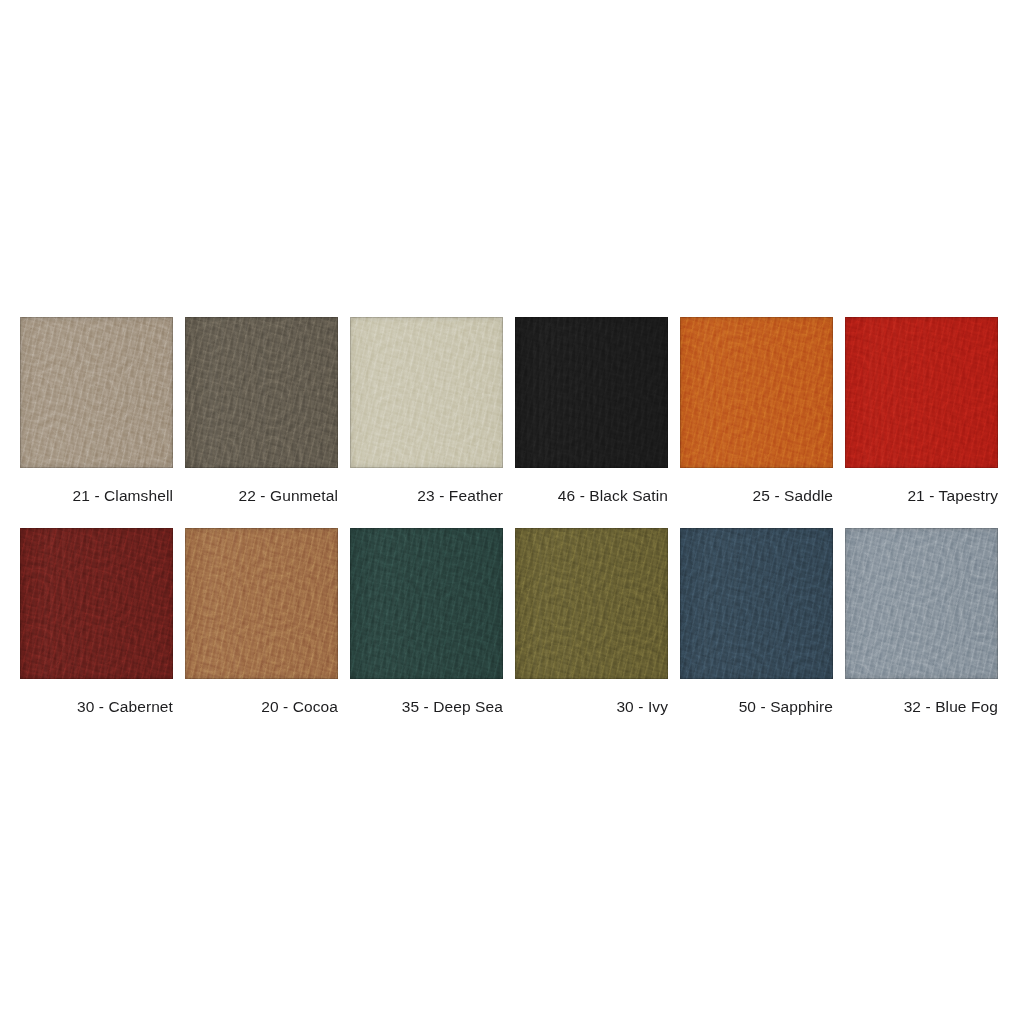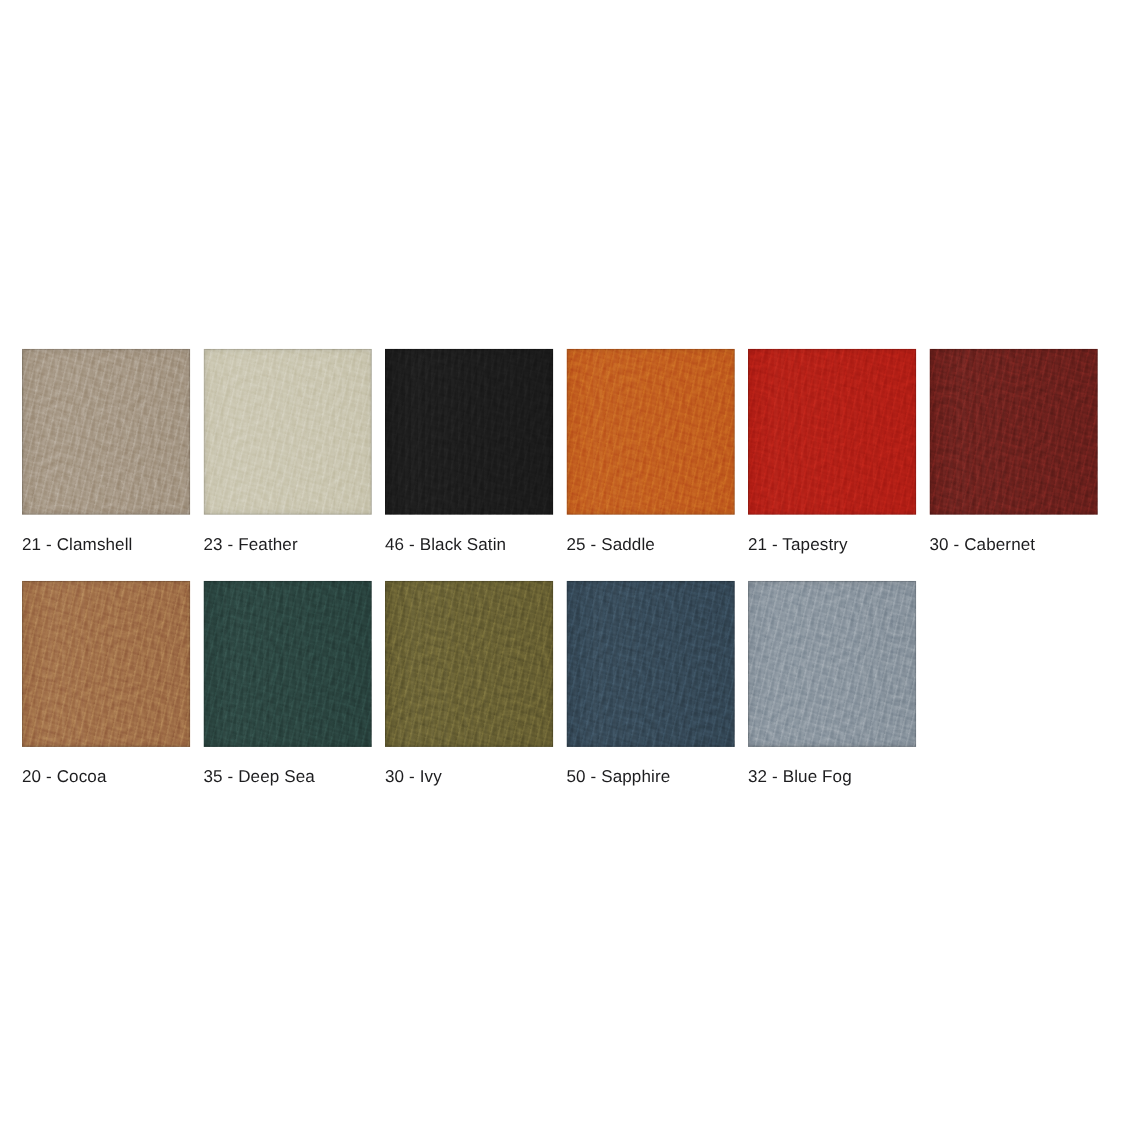--- a/index.html
+++ b/index.html
@@ -117,21 +117,21 @@
     inset: 0;
     pointer-events: none;
     box-shadow:
       inset 0 0 0 1px rgba(0,0,0,0.13),
       inset 0 2px 5px rgba(0,0,0,0.07),
       inset 0 -2px 5px rgba(0,0,0,0.07);
   }
 
   .caption {
     width: 153px;
-    text-align: left;
+    text-align: right;
     font-size: 15.5px;
     line-height: 1.2;
     color: #1d1d1f;
     letter-spacing: 0.1px;
     padding-top: 19px;
     padding-bottom: 22px;
     white-space: nowrap;
   }
 </style>
 </head>
@@ -143,20 +143,29 @@
         <div class="swatch-wrap">
           <div class="swatch" style="background: rgb(168, 154, 136);"></div>
           <div class="grain" style="background-position: 0px 0px, 0px 0px, 0px 0px, 0px 0px, 0px 0px;"></div>
           <div class="sheen"></div>
           <div class="edge"></div>
         </div>
         <div class="caption">21 - Clamshell</div>
       </div>
       <div class="cell">
         <div class="swatch-wrap">
+          <div class="swatch" style="background: rgb(102, 95, 82);"></div>
+          <div class="grain" style="background-position: 0px 0px, 0px 0px, 11px 7px, 5px 13px, 9px 3px;"></div>
+          <div class="sheen"></div>
+          <div class="edge"></div>
+        </div>
+        <div class="caption">22 - Gunmetal</div>
+      </div>
+      <div class="cell">
+        <div class="swatch-wrap">
           <div class="swatch" style="background: rgb(204, 200, 179);"></div>
           <div class="grain" style="background-position: 0px 0px, 0px 0px, 22px 14px, 10px 26px, 18px 6px;"></div>
           <div class="sheen"></div>
           <div class="edge"></div>
         </div>
         <div class="caption">23 - Feather</div>
       </div>
       <div class="cell">
         <div class="swatch-wrap">
           <div class="swatch" style="background: rgb(28, 28, 28);"></div>

